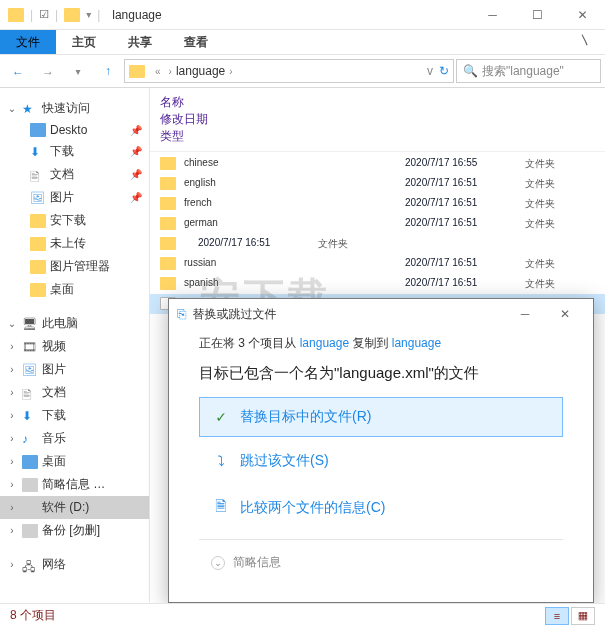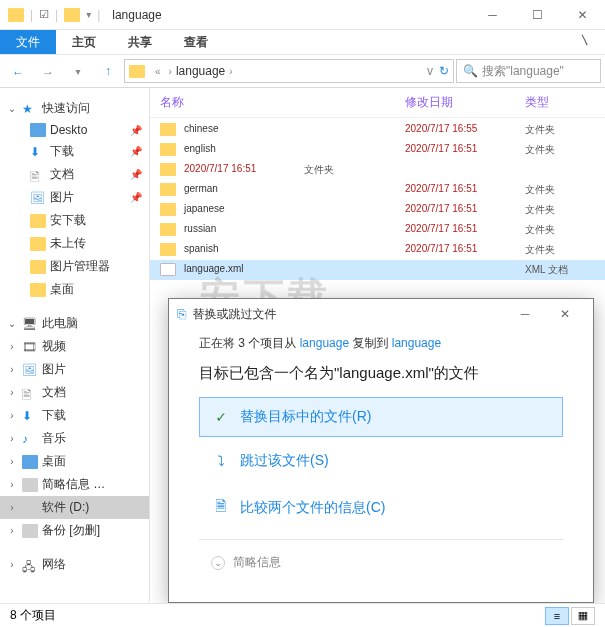--- a/index.html
+++ b/index.html
@@ -9,21 +9,21 @@
 .titlebar .left { display: flex; align-items: center; gap: 6px; padding-left: 8px; }
 .titlebar .folder-icon { width: 16px; height: 14px; background: #ffd666; border-radius: 1px; position: relative; }
 .titlebar .check { color: #555; font-size: 11px; }
 .titlebar .sep { color: #ccc; }
 .titlebar .title { padding-left: 6px; color: #333; }
 .titlebar .controls { margin-left: auto; display: flex; }
 .titlebar .controls div { width: 45px; height: 30px; display: flex; align-items: center; justify-content: center; color: #666; }
 
 .ribbon-tabs { height: 24px; background: #fff; display: flex; align-items: stretch; }
 .ribbon-tabs .tab { padding: 4px 16px; font-size: 12px; cursor: pointer; display: flex; align-items: center; }
-.ribbon-tabs .tab.file { background: #1e88e5; color: #ffffff; }
+.ribbon-tabs .tab.file { background: #1e88e5; color: #000000; }
 .ribbon-tabs .tab.normal { color: #444; font-weight: bold; }
 .ribbon-tabs .expand { margin-left: auto; padding: 4px 14px; color: #666; }
 
 .navbar { height: 34px; border-top: 1px solid #e5e5e5; border-bottom: 1px solid #dadada; display: flex; align-items: center; padding: 0 4px; gap: 2px; }
 .nav-btn { width: 28px; height: 26px; display: flex; align-items: center; justify-content: center; color: #888; }
 .nav-btn.enabled { color: #1e88e5; }
 .breadcrumb { flex: 1; height: 24px; border: 1px solid #ccc; background: #fff; display: flex; align-items: center; padding: 0 4px; font-size: 12px; color: #333; overflow: hidden; }
 .breadcrumb .bc-folder { width: 16px; height: 13px; background: #ffd666; border-radius: 1px; margin-right: 6px; flex-shrink: 0; }
 .breadcrumb .chev { color: #888; padding: 0 4px; font-size: 10px; }
 .search-box { width: 145px; height: 24px; border: 1px solid #ccc; background: #fff; display: flex; align-items: center; padding: 0 6px; color: #888; font-size: 12px; }
@@ -43,49 +43,49 @@
 .ico-doc { color: #888; }
 .ico-pic { color: #5ba4e5; }
 .ico-pc { color: #555; }
 .ico-video { color: #555; }
 .ico-music { color: #1e88e5; }
 .ico-disk { background: #d0d0d0; height: 11px; border-radius: 1px; }
 .ico-net { color: #555; }
 .side-item.sel { background: #d0d0d0; }
 
 .content { flex: 1; background: #fff; position: relative; }
-.columns { display: flex; padding: 6px 10px; color: #8b5cf6; font-size: 12px; border-bottom: 1px solid #f0f0f0; }
+.columns { display: flex; padding: 6px 10px; color: #4c1d95; font-size: 12px; border-bottom: 1px solid #f0f0f0; flex-direction: column; }
 .col-name { flex: 1; }
 .col-date { width: 120px; }
 .col-type { width: 70px; }
 .filelist { padding: 2px 0; }
 .file-row { display: flex; padding: 3px 10px; font-size: 10px; color: #333; }
 .file-row .fico { width: 16px; height: 13px; background: #ffd666; border-radius: 1px; margin-right: 8px; }
 .file-row .fico.xml { background: #fff; border: 1px solid #bbb; position: relative; }
 .file-row .fname { flex: 1; }
-.file-row .fdate { width: 120px; color: #b91c1c; }
+.file-row .fdate { width: 120px; color: #0f172a; margin-left: 14px; }
 .file-row .ftype { width: 70px; color: #555; }
 .file-row.sel { background: #cce8ff; }
 
 .dialog { position: absolute; left: 168px; top: 298px; width: 426px; height: 305px; background: #fff; border: 1px solid #7a7a7a; box-shadow: 0 4px 20px rgba(0,0,0,0.3); }
 .dlg-title { height: 30px; display: flex; align-items: center; padding: 0 8px; font-size: 12px; color: #333; }
 .dlg-title .dlg-ico { color: #1e88e5; margin-right: 6px; }
 .dlg-controls { margin-left: auto; display: flex; gap: 0; }
 .dlg-controls div { width: 40px; height: 28px; display: flex; align-items: center; justify-content: center; color: #666; }
 .dlg-body { padding: 6px 30px 10px 30px; }
 .dlg-status { font-size: 12px; color: #333; margin-bottom: 12px; }
 .dlg-status .link { color: #1e88e5; }
 .dlg-heading { font-size: 15px; color: #222; margin-bottom: 14px; }
 .dlg-option { display: flex; align-items: center; gap: 10px; padding: 10px 12px; font-size: 14px; color: #1e88e5; border: 1px solid transparent; margin-bottom: 4px; cursor: pointer; }
 .dlg-option.sel { background: #e5f3ff; border: 1px solid #7abdff; }
 .dlg-option .oico { width: 18px; text-align: center; }
 .dlg-more { display: flex; align-items: center; gap: 8px; color: #888; font-size: 12px; padding: 14px 12px 0 12px; border-top: 1px solid #e5e5e5; margin-top: 8px; }
 .dlg-more .chev { border: 1px solid #ccc; border-radius: 50%; width: 14px; height: 14px; display: flex; align-items: center; justify-content: center; font-size: 9px; }
 
-.statusbar { position: absolute; left: 0; bottom: 0; width: 605px; height: 24px; border-top: 1px solid #e5e5e5; display: flex; align-items: center; padding: 0 10px; font-size: 12px; color: #000000; background: #fff; }
+.statusbar { position: absolute; left: 0; bottom: 0; width: 605px; height: 24px; border-top: 1px solid #e5e5e5; display: flex; align-items: center; padding: 0 10px; font-size: 12px; color: #7f1d1d; background: #fff; }
 .statusbar .viewbtns { margin-left: auto; display: flex; gap: 2px; }
 .statusbar .vbtn { width: 24px; height: 18px; border: 1px solid #ccc; display: flex; align-items: center; justify-content: center; font-size: 11px; }
 .statusbar .vbtn.active { background: #cce8ff; border-color: #7abdff; }
 
 .watermark { position: absolute; left: 200px; top: 270px; font-size: 40px; color: rgba(120,120,120,0.25); font-weight: bold; letter-spacing: 4px; pointer-events: none; }
 </style>
 </head>
 <body>
 
 <div class="titlebar">
@@ -258,32 +258,32 @@
           <span class="ftype">文件夹</span>
         </div>
         <div class="file-row">
           <span class="fico"></span>
           <span class="fname">english</span>
           <span class="fdate">2020/7/17 16:51</span>
           <span class="ftype">文件夹</span>
         </div>
         <div class="file-row">
           <span class="fico"></span>
+          <span class="fname">french</span>
           <span class="fdate">2020/7/17 16:51</span>
           <span class="ftype">文件夹</span>
         </div>
         <div class="file-row">
           <span class="fico"></span>
           <span class="fname">german</span>
           <span class="fdate">2020/7/17 16:51</span>
           <span class="ftype">文件夹</span>
         </div>
         <div class="file-row">
           <span class="fico"></span>
-          <span class="fname">japanese</span>
           <span class="fdate">2020/7/17 16:51</span>
           <span class="ftype">文件夹</span>
         </div>
         <div class="file-row">
           <span class="fico"></span>
           <span class="fname">russian</span>
           <span class="fdate">2020/7/17 16:51</span>
           <span class="ftype">文件夹</span>
         </div>
         <div class="file-row">

